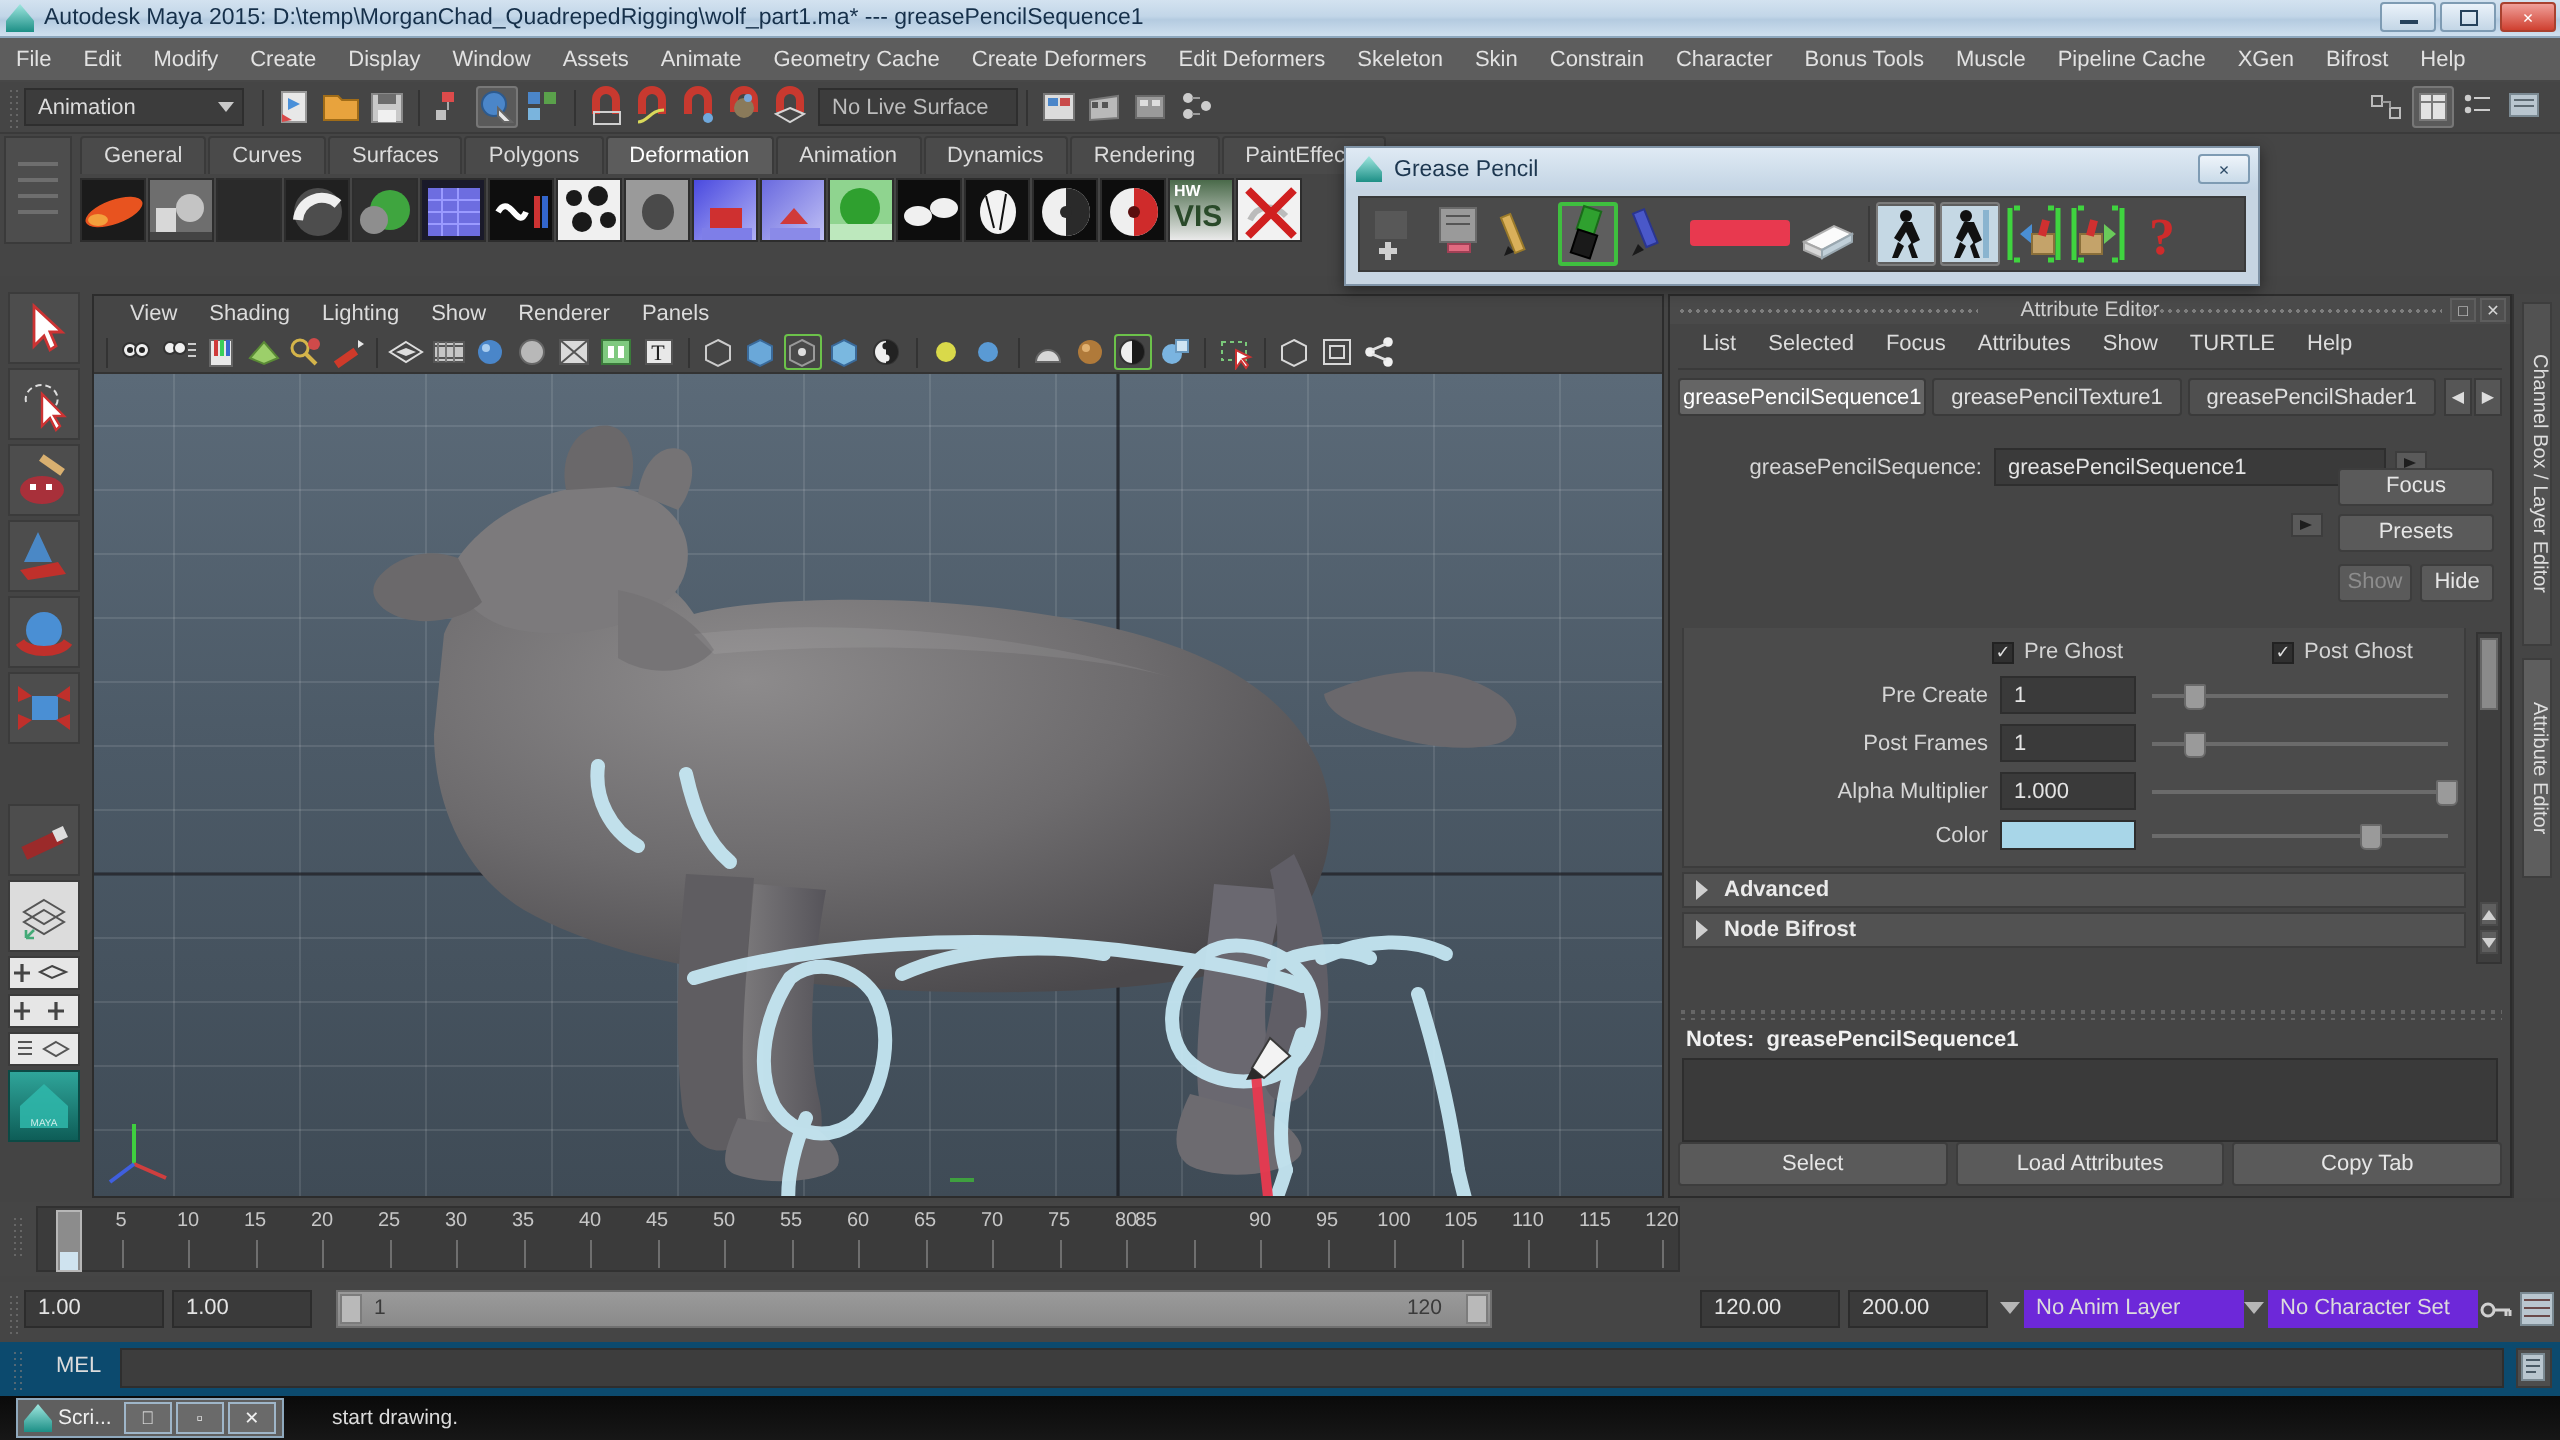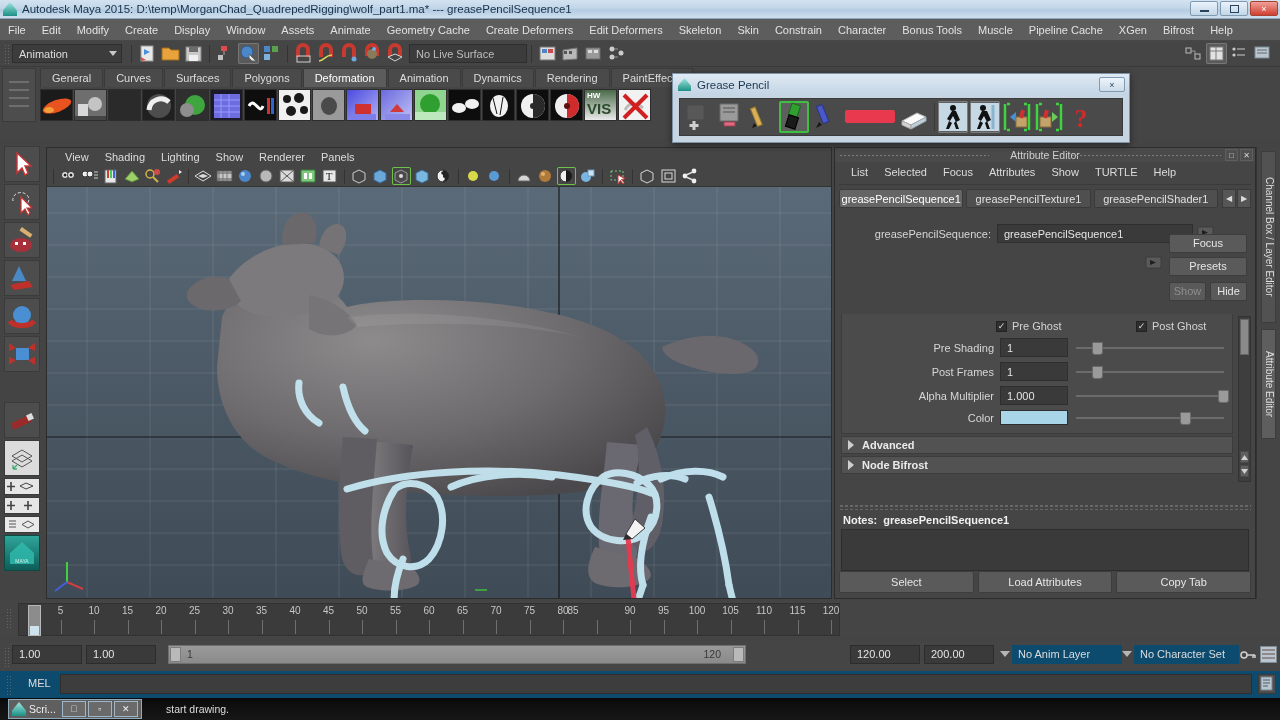--- a/index.html
+++ b/index.html
@@ -56,21 +56,21 @@
   .menuset {
     width:110px;height:19px;background:#3c3c3c;border:1px solid #2e2e2e;
     display:flex;align-items:center;justify-content:space-between;
     padding:0 2px 0 6px; color:#dcdcdc; font-size:11px; margin-right:5px;
   }
   .menuset .arr { width:0;height:0;border-left:4px solid transparent;border-right:4px solid transparent;
     border-top:5px solid #c9c9c9; margin-right:2px;}
   .sep { width:1px;height:18px;background:#333; margin:0 4px; flex:none;}
   .sbtn { width:21px;height:21px;margin:0 1px;border-radius:2px;flex:none;position:relative;}
   .sbtn.act { background:#5a5a5a; box-shadow:inset 0 0 0 1px #777; }
-  .livefield { width:118px;height:19px;background:#3c3c3c;border:1px solid #2e2e2e;
+  .livefield { width:100px;height:19px;background:#3c3c3c;border:1px solid #2e2e2e;
     color:#bdbdbd;font-size:11px;line-height:18px;padding-left:6px;margin-left:2px;}
 
   
   .shelfwrap { position:absolute; left:0; top:67px; width:1280px; height:71px; background:#454545; }
   .shelf-tabs { position:absolute; left:40px; top:1px; height:19px; display:flex; }
   .shelf-tab {
     padding:0 11px; line-height:18px; font-size:11px; color:#dcdcdc;
     background:#4a4a4a; border:1px solid #3a3a3a; border-bottom:none;
     margin-right:1px; border-radius:2px 2px 0 0;
   }
@@ -173,21 +173,21 @@
   .playhead .cap { position:absolute;left:1px;right:1px;bottom:0;height:9px;background:#cfe3ef; }
 
   
   .rangebar { position:absolute; left:0; top:641px; width:1280px; height:30px; background:#454545; }
   .rfield { position:absolute; top:4px; height:19px; background:#3a3a3a; border:1px solid #2c2c2c;
     color:#e4e4e4; font-size:11px; line-height:17px; padding-left:6px; }
   .rslider { position:absolute; left:168px; top:4px; width:578px; height:19px;
     background:linear-gradient(180deg,#9a9a9a,#8a8a8a); border:1px solid #6f6f6f; }
   .rslider .lbl { position:absolute; top:2px; font-size:10.5px; color:#3a3a3a; }
   .rhandle { position:absolute; top:1px; width:11px; height:15px; background:#b9b9b9; border:1px solid #7c7c7c; }
-  .dropfield { position:absolute; top:4px; height:19px; background:#0c4a6e; color:#dcdcdc;
+  .dropfield { position:absolute; top:4px; height:19px; background:#6d28d9; color:#dcdcdc;
     font-size:11px; line-height:18px; padding-left:6px; }
   .dcaret { position:absolute; top:10px; width:0;height:0;border-left:5px solid transparent;
     border-right:5px solid transparent;border-top:6px solid #b6b6b6; }
 
   
   .cmdline { position:absolute; left:0; top:671px; width:1280px; height:27px; background:#0c4a6e; }
   .cmd-mel { position:absolute; left:28px; top:6px; font-size:11px; color:#dcdcdc; }
   .cmd-input { position:absolute; left:60px; top:3px; width:1192px; height:20px; background:#3d3d3d;
     border:1px solid #2e2e2e; }
   .cmd-right { position:absolute; right:4px; top:3px; width:18px;height:20px;background:#4d4d4d;border:1px solid #3a3a3a; }
@@ -960,21 +960,21 @@
             <span class="chk">✓</span>
             <span style="font-size:11px">Pre Ghost</span>
           </div>
           <div style="display:flex;align-items:center">
             <span class="chk">✓</span>
             <span style="font-size:11px">Post Ghost</span>
           </div>
         </div>
 
         <div style="display:flex;align-items:center;margin-bottom:5px">
-          <div class="ae-label" style="width:148px">Pre Shading</div>
+          <div class="ae-label" style="width:148px">Pre Create</div>
           <div class="ae-input" style="width:68px;margin-left:6px">1</div>
           <div class="slider" style="flex:1;margin-left:8px;margin-right:4px">
             <div class="track"></div>
               <div class="knob" style="left:11%"></div>
           </div>
         </div>
 
         <div style="display:flex;align-items:center;margin-bottom:5px">
           <div class="ae-label" style="width:148px">Post Frames</div>
           <div class="ae-input" style="width:68px;margin-left:6px">1</div>

